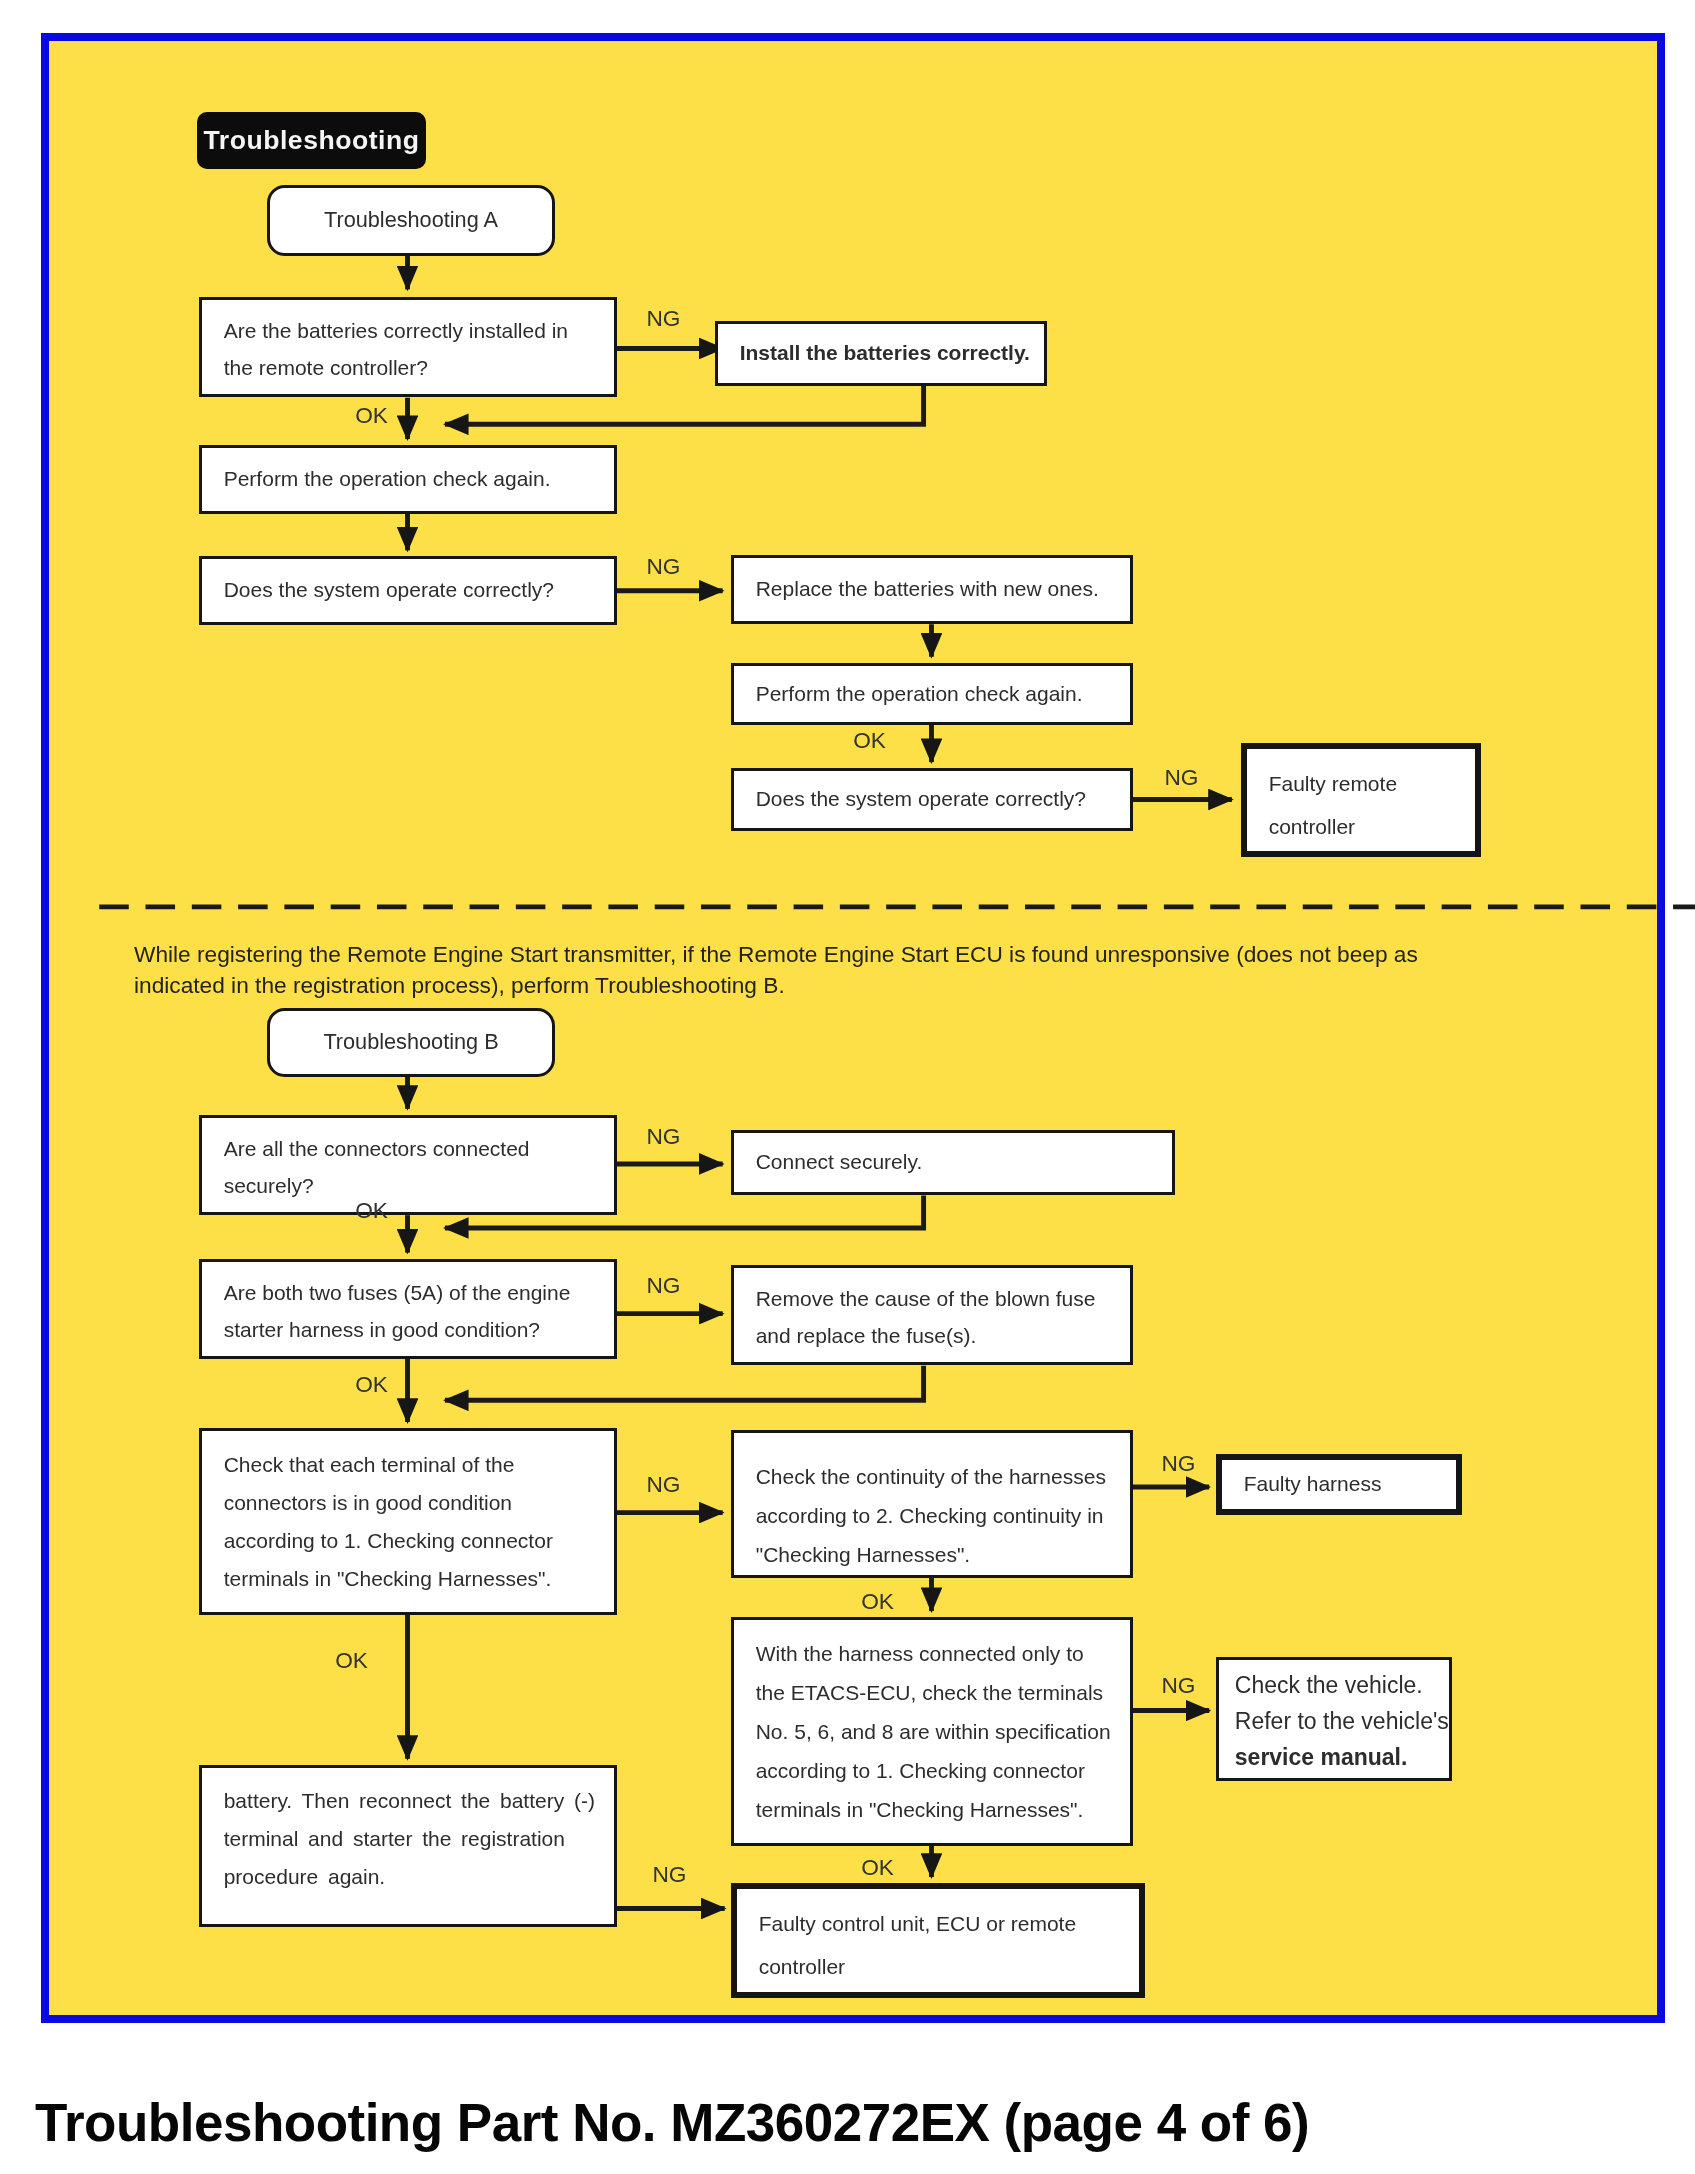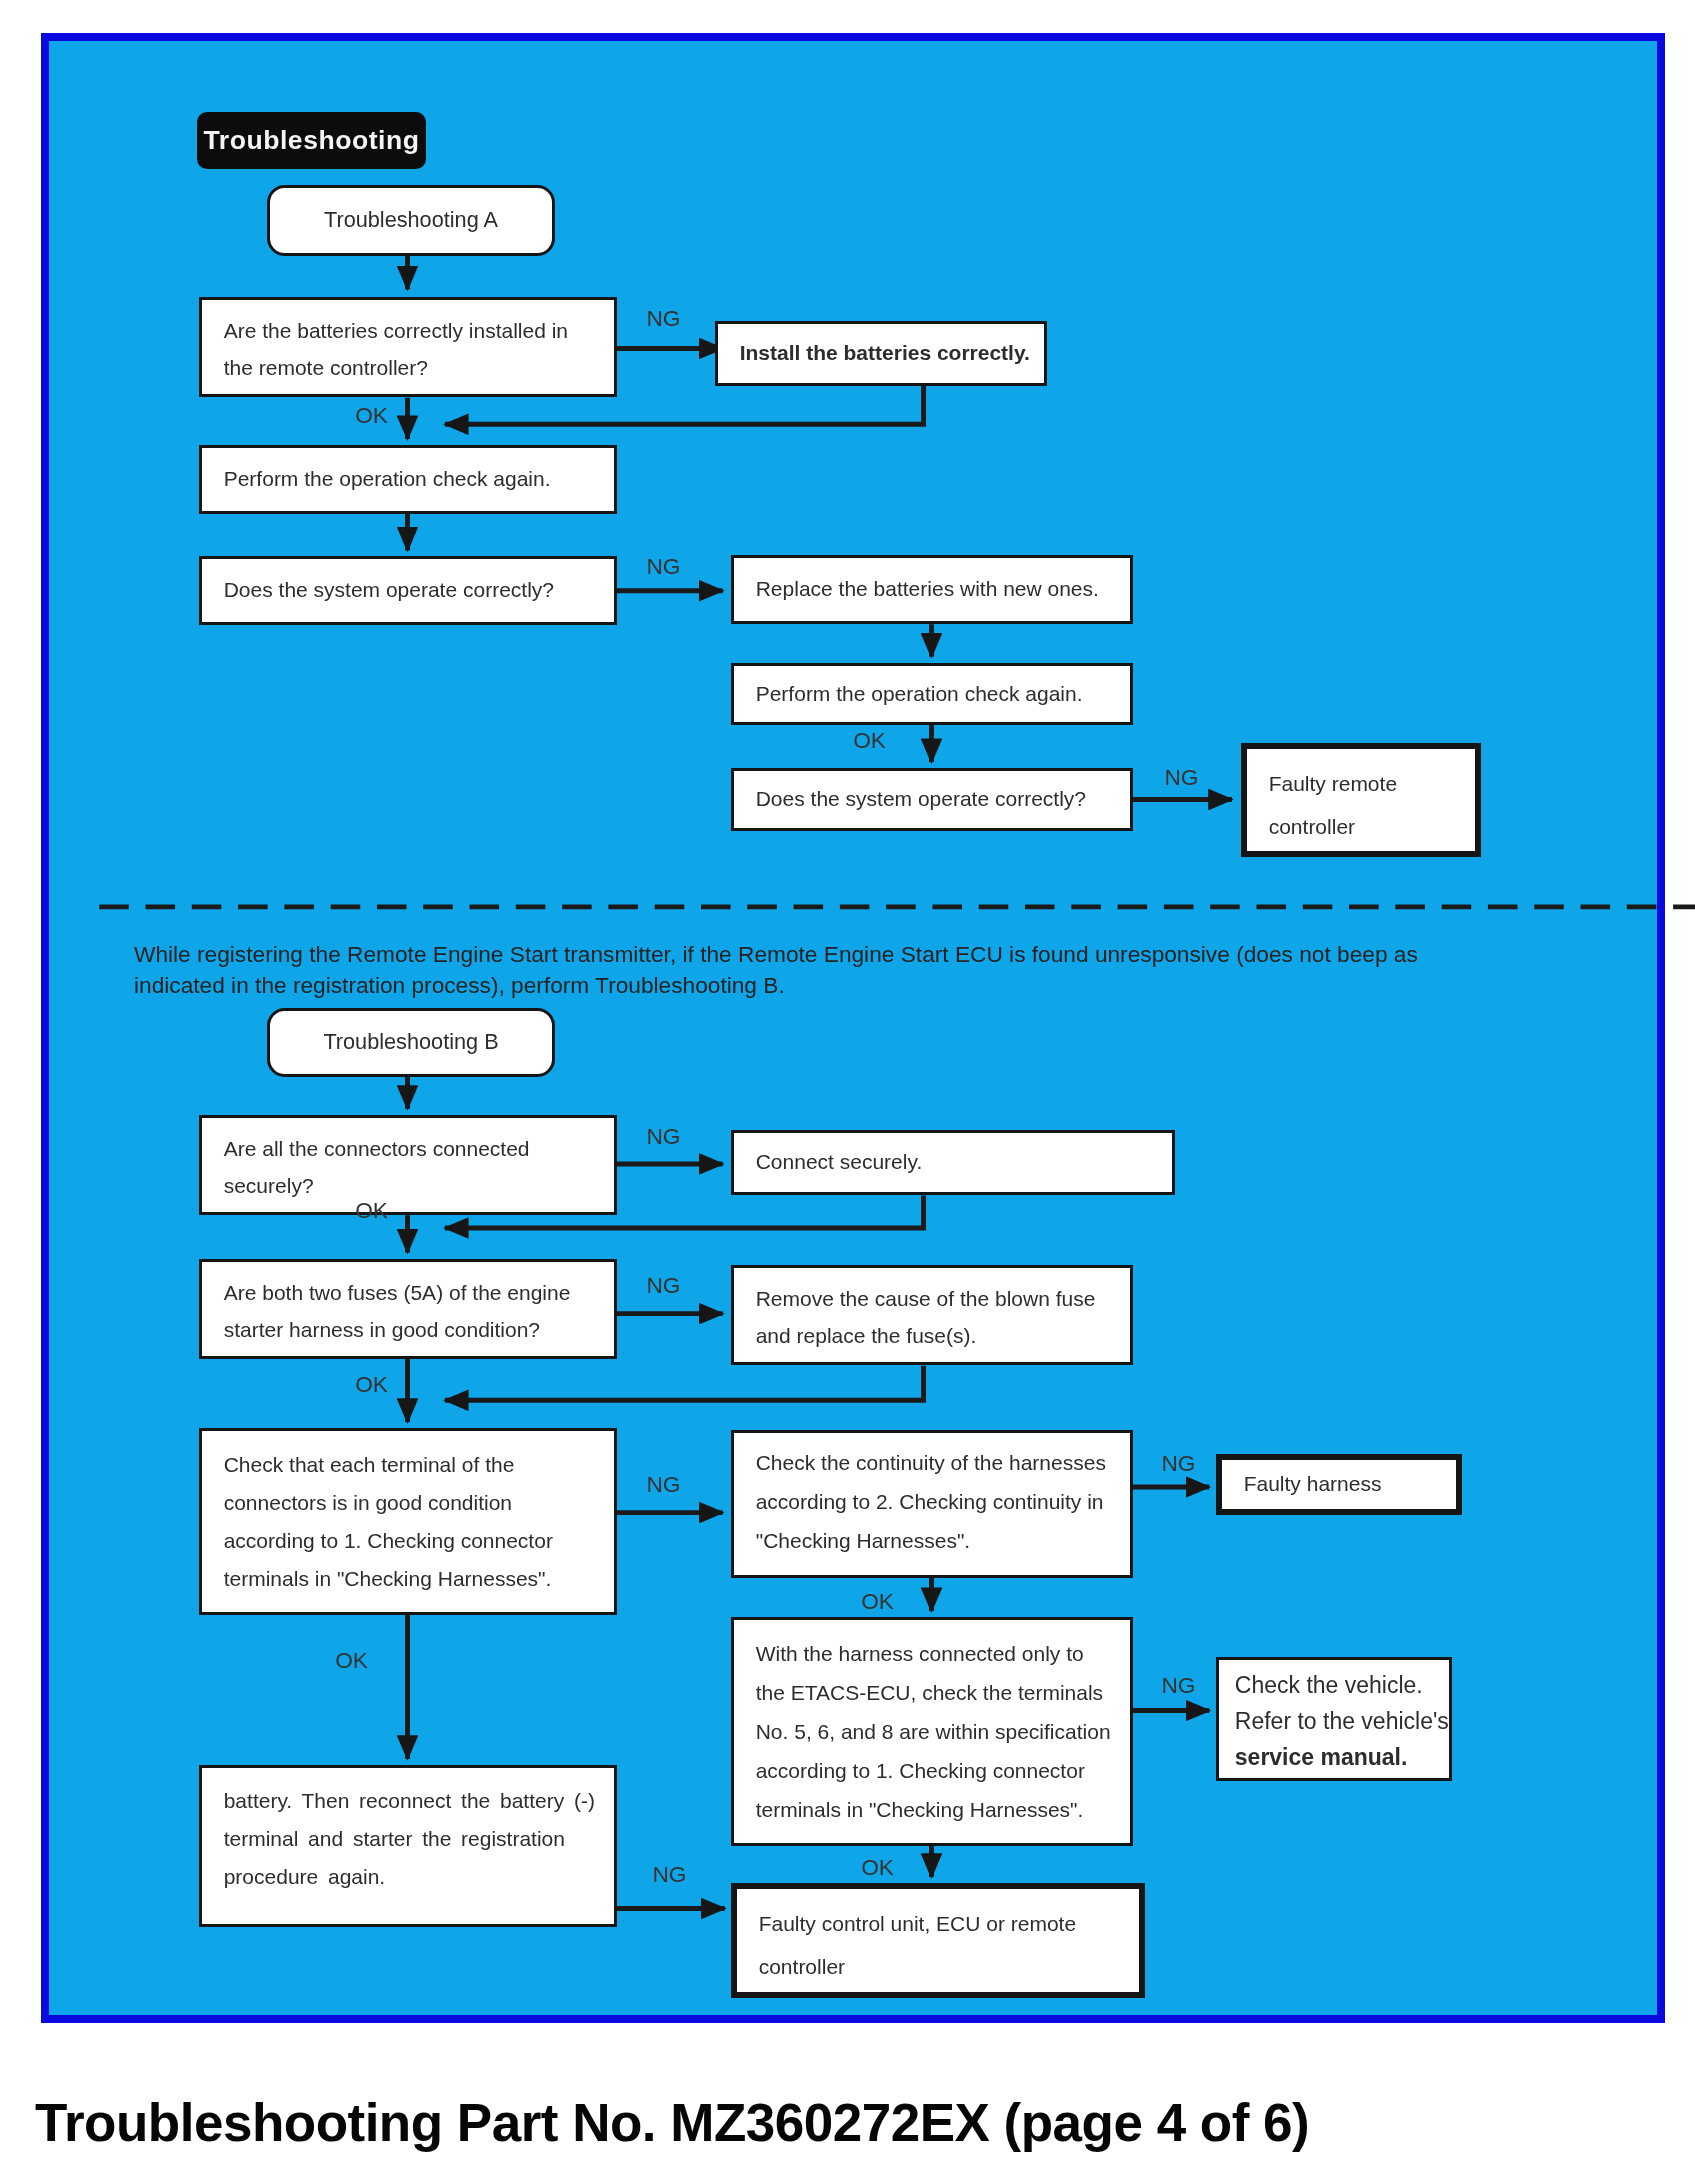--- a/index.html
+++ b/index.html
@@ -2,21 +2,21 @@
 <html><head>
 <meta charset="utf-8">
 <style>
   html,body{margin:0;padding:0;background:#ffffff;}
   .page{
     position:relative;width:1695px;height:2174px;background:#ffffff;
     font-family:"Liberation Sans", sans-serif;color:#2d2d2d;overflow:hidden;
   }
   .frame{
     position:absolute;left:41px;top:32.5px;width:1608px;height:1974px;
-    border:8.9px solid #0a0ae0;background:#0ea5e9;
+    border:8.9px solid #0a0ae0;background:#fde047;
   }
   .connectors{position:absolute;left:0;top:0;width:1695px;height:2174px;pointer-events:none;}
   .chip{
     position:absolute;background:#0c0c0c;color:#f5f5f5;border-radius:9.9px;
     display:flex;align-items:center;justify-content:center;
     font-weight:bold;font-size:26.6px;letter-spacing:0.5px;
   }
   .startnode{
     position:absolute;border:3.9px solid #151515;border-radius:17.7px;background:#fff;
     display:flex;align-items:center;justify-content:center;font-size:21.7px;color:#2d2d2d;
@@ -156,21 +156,21 @@
       <div class="ln">and replace the fuse(s).</div>
     </div>
 
     <div class="box" style="left:150px;top:1387px;width:418px;height:187px;padding-top:15.8px;line-height:38px;">
       <div class="ln">Check that each terminal of the</div>
       <div class="ln">connectors is in good condition</div>
       <div class="ln">according to 1. Checking connector</div>
       <div class="ln">terminals in "Checking Harnesses".</div>
     </div>
 
-    <div class="box" style="left:682px;top:1389px;width:402px;height:148px;padding-top:10px;line-height:39px;">
+    <div class="box" style="left:682px;top:1389px;width:402px;height:148px;padding-top:24px;line-height:39px;">
       <div class="ln">Check the continuity of the harnesses</div>
       <div class="ln">according to 2. Checking continuity in</div>
       <div class="ln">"Checking Harnesses".</div>
     </div>
 
     <div class="box thick center1" style="left:1167px;top:1413px;width:246px;height:61px;">
       <span>Faulty harness</span>
     </div>
 
     <div class="box" style="left:682px;top:1576px;width:402px;height:229px;padding-top:14.8px;line-height:39px;">

